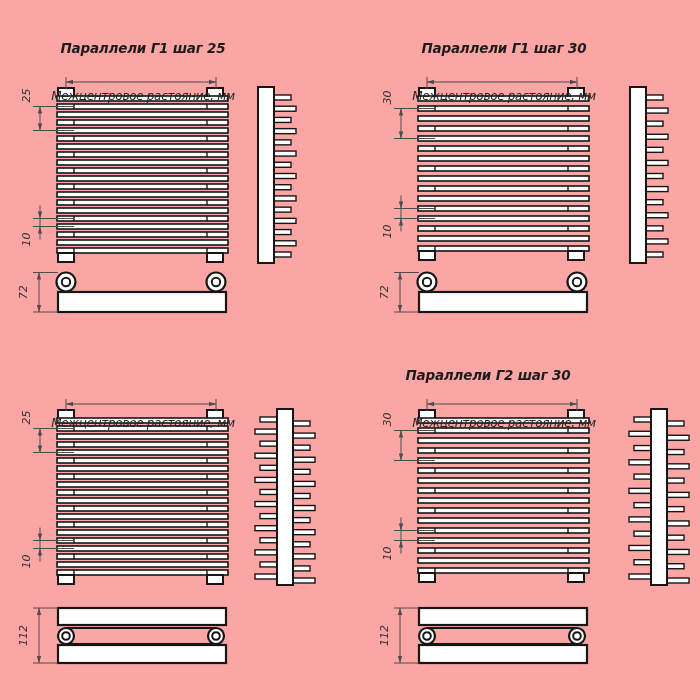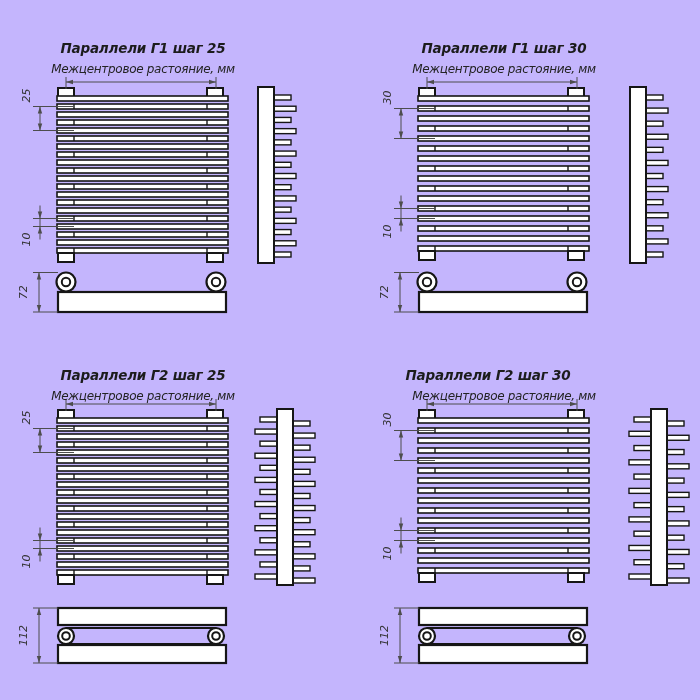--- a/index.html
+++ b/index.html
@@ -1,22 +1,22 @@
 <!DOCTYPE html>
 <html><head>
 <meta charset="utf-8">
 <style>
   html,body{margin:0;padding:0;background:#ffffff;}
-  #canvas{position:relative;width:700px;height:700px;background:#c4b5fd;overflow:hidden;
+  #canvas{position:relative;width:700px;height:700px;background:#fca5a5;overflow:hidden;
           font-family:"DejaVu Sans",sans-serif;}
   #drawing{position:absolute;left:0;top:0;}
   .panel-title{position:absolute;width:232px;text-align:center;
      font:italic 600 13.5px "DejaVu Sans",sans-serif;color:#1c1c1c;letter-spacing:-0.2px;white-space:nowrap;}
   .panel-subtitle{position:absolute;width:232px;text-align:center;
-     font:italic 12px "DejaVu Sans",sans-serif;color:#242424;letter-spacing:-0.3px;white-space:nowrap;}
+     font:italic 12px "DejaVu Sans",sans-serif;color:#242424;letter-spacing:-0.3px;white-space:nowrap;margin-top:27px;}
 </style>
 </head>
 <body>
 
 <div id="canvas">
   <svg id="drawing" width="700" height="700" viewBox="0 0 700 700">
       <g>
         <g>
           <rect x="58" y="88" width="16" height="9" fill="#fff" stroke="#161616" stroke-width="2"></rect>
           <rect x="207" y="88" width="16" height="9" fill="#fff" stroke="#161616" stroke-width="2"></rect>
@@ -419,18 +419,17 @@
         </g>
       </g>
     </svg>
 
   <div class="panel-title" style="left:27px;top:40px">Параллели Г1 шаг 25</div>
   <div class="panel-subtitle" style="left:27px;top:62px">Межцентровое растояние, мм</div>
 
   <div class="panel-title" style="left:388px;top:40px">Параллели Г1 шаг 30</div>
   <div class="panel-subtitle" style="left:388px;top:62px">Межцентровое растояние, мм</div>
 
-  <div class="panel-title" style="left:27px;top:367px">Параллели Г2 шаг 25</div>
   <div class="panel-subtitle" style="left:27px;top:389px">Межцентровое растояние, мм</div>
 
   <div class="panel-title" style="left:372px;top:367px">Параллели Г2 шаг 30</div>
   <div class="panel-subtitle" style="left:388px;top:389px">Межцентровое растояние, мм</div>
 </div>
 
 </body></html>

